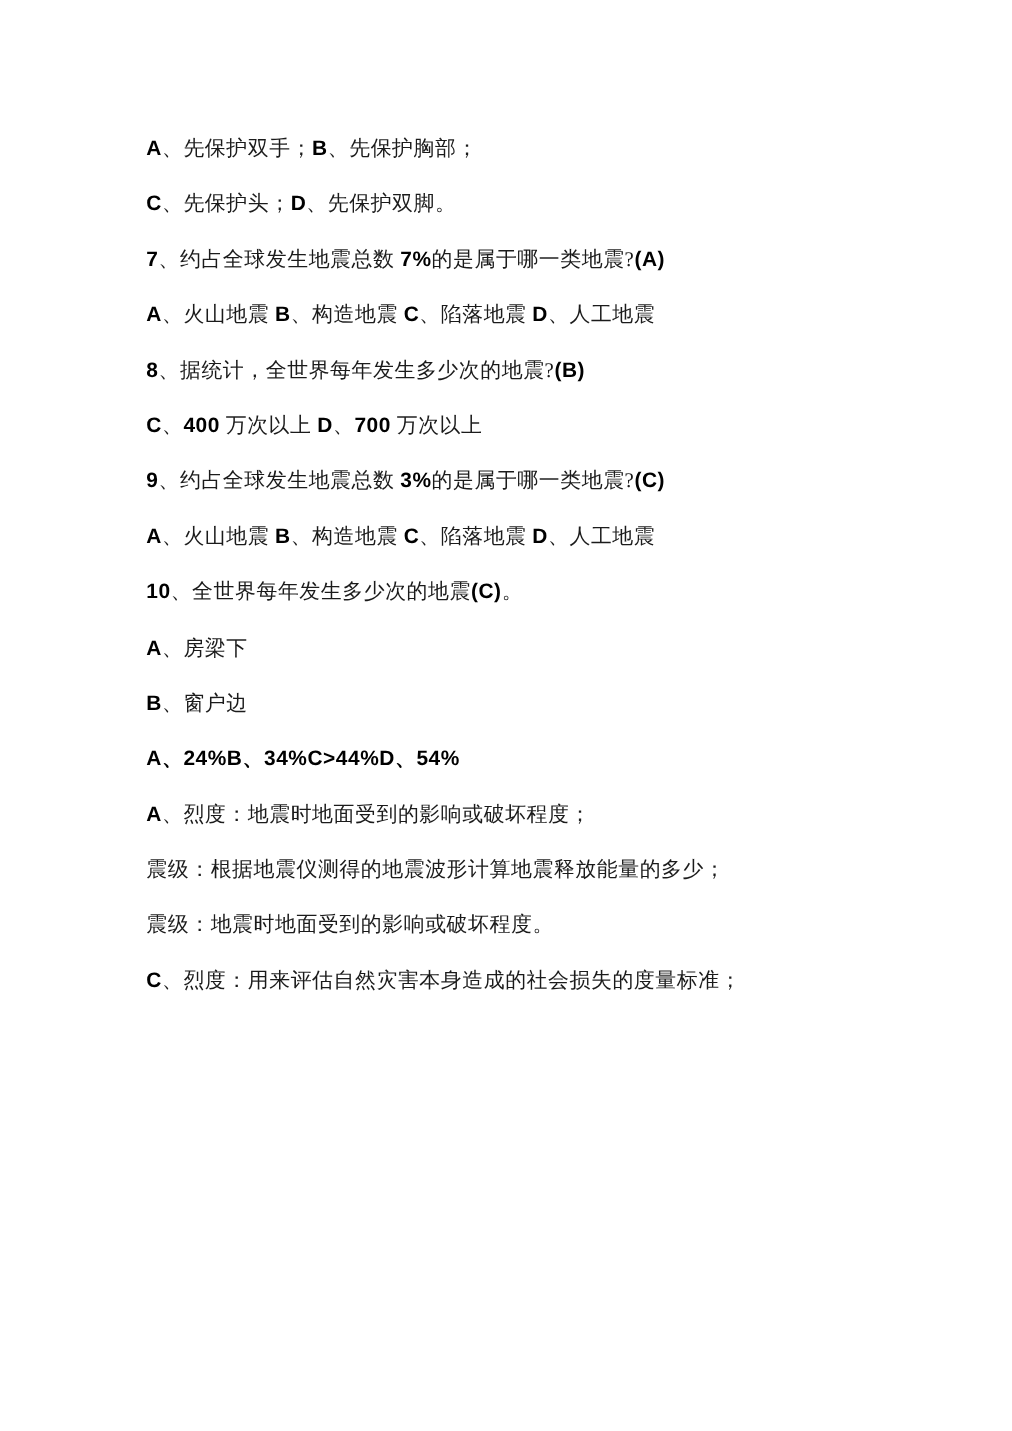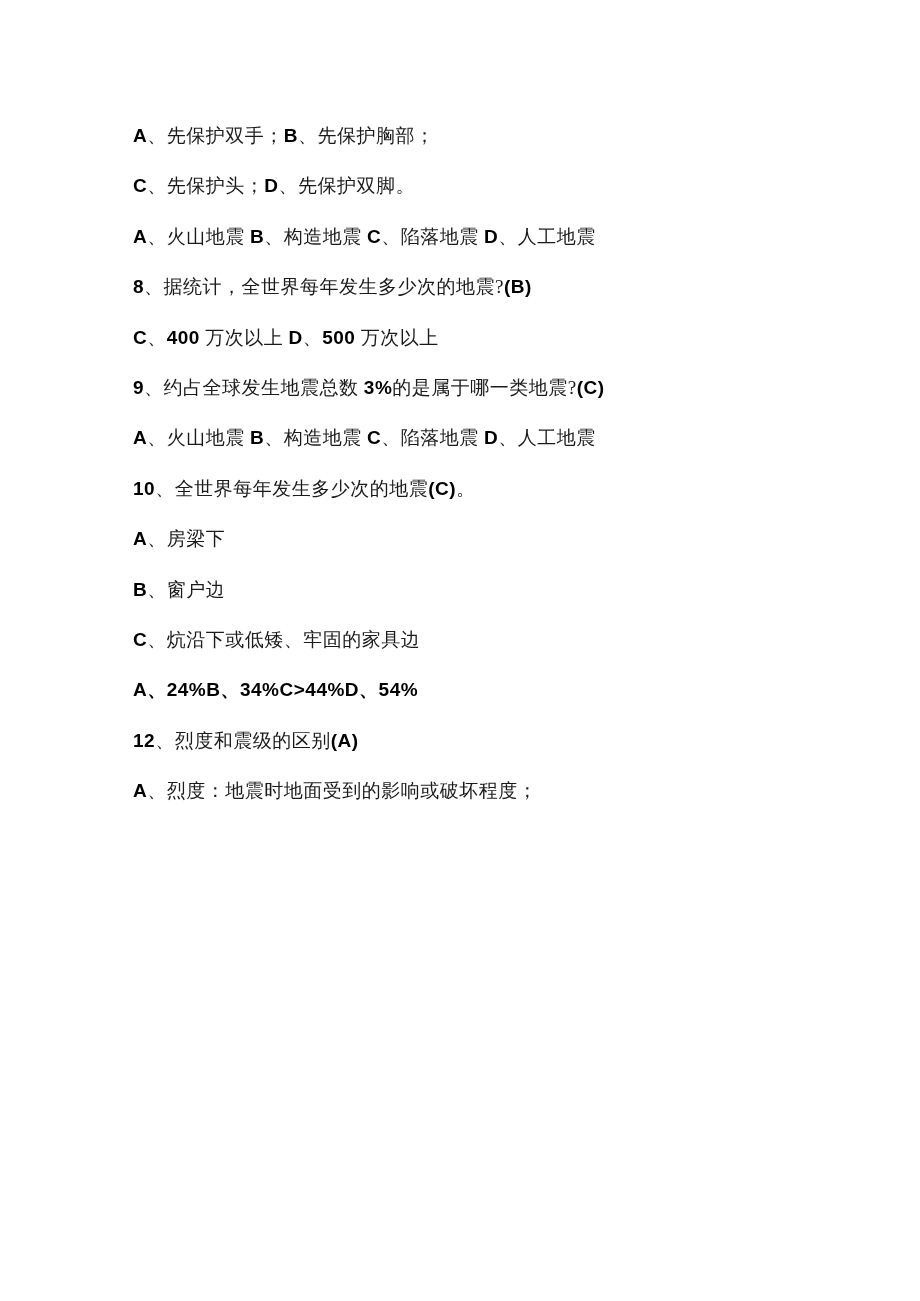--- a/index.html
+++ b/index.html
@@ -40,26 +40,28 @@
     color: #000000;
   }
 </style>
 </head>
 <body>
 
 <div class="doc-page">
   <div>
       <p class="text-line"><span class="seg-bold">A</span><span class="seg-cjk">、先保护双手；</span><span class="seg-bold">B</span><span class="seg-cjk">、先保护胸部；</span></p>
       <p class="text-line"><span class="seg-bold">C</span><span class="seg-cjk">、先保护头；</span><span class="seg-bold">D</span><span class="seg-cjk">、先保护双脚。</span></p>
+      <p class="text-line"><span class="seg-bold">7</span><span class="seg-cjk">、约占全球发生地震总数 </span><span class="seg-bold">7%</span><span class="seg-cjk">的是属于哪一类地震?</span><span class="seg-bold">(A)</span></p>
       <p class="text-line"><span class="seg-bold">A</span><span class="seg-cjk">、火山地震 </span><span class="seg-bold">B</span><span class="seg-cjk">、构造地震 </span><span class="seg-bold">C</span><span class="seg-cjk">、陷落地震 </span><span class="seg-bold">D</span><span class="seg-cjk">、人工地震</span></p>
       <p class="text-line"><span class="seg-bold">8</span><span class="seg-cjk">、据统计，全世界每年发生多少次的地震?</span><span class="seg-bold">(B)</span></p>
-      <p class="text-line"><span class="seg-bold">C</span><span class="seg-cjk">、</span><span class="seg-bold">400</span><span class="seg-cjk"> 万次以上 </span><span class="seg-bold">D</span><span class="seg-cjk">、</span><span class="seg-bold">500</span><span class="seg-cjk"> 万次以上</span></p>
+      <p class="text-line"><span class="seg-bold">C</span><span class="seg-cjk">、</span><span class="seg-bold">400</span><span class="seg-cjk"> 万次以上 </span><span class="seg-bold">D</span><span class="seg-cjk">、</span><span class="seg-bold">700</span><span class="seg-cjk"> 万次以上</span></p>
       <p class="text-line"><span class="seg-bold">9</span><span class="seg-cjk">、约占全球发生地震总数 </span><span class="seg-bold">3%</span><span class="seg-cjk">的是属于哪一类地震?</span><span class="seg-bold">(C)</span></p>
       <p class="text-line"><span class="seg-bold">A</span><span class="seg-cjk">、火山地震 </span><span class="seg-bold">B</span><span class="seg-cjk">、构造地震 </span><span class="seg-bold">C</span><span class="seg-cjk">、陷落地震 </span><span class="seg-bold">D</span><span class="seg-cjk">、人工地震</span></p>
       <p class="text-line"><span class="seg-bold">10</span><span class="seg-cjk">、全世界每年发生多少次的地震</span><span class="seg-bold">(C)</span><span class="seg-cjk">。</span></p>
       <p class="text-line"><span class="seg-bold">A</span><span class="seg-cjk">、房梁下</span></p>
       <p class="text-line"><span class="seg-bold">B</span><span class="seg-cjk">、窗户边</span></p>
-      <p class="text-line"><span class="seg-bold">C</span><span class="seg-cjk">、炕沿下或低矮、牢固的家具边</span></p>
       <p class="text-line"><span class="seg-bold">A、24%B、34%C&gt;44%D、54%</span></p>
-      <p class="text-line"><span class="seg-bold">12</span><span class="seg-cjk">、烈度和震级的区别</span><span class="seg-bold">(A)</span></p>
       <p class="text-line"><span class="seg-bold">A</span><span class="seg-cjk">、烈度：地震时地面受到的影响或破坏程度；</span></p>
+      <p class="text-line"><span class="seg-cjk">震级：根据地震仪测得的地震波形计算地震释放能量的多少；</span></p>
+      <p class="text-line"><span class="seg-cjk">震级：地震时地面受到的影响或破坏程度。</span></p>
+      <p class="text-line"><span class="seg-bold">C</span><span class="seg-cjk">、烈度：用来评估自然灾害本身造成的社会损失的度量标准；</span></p>
     </div>
 </div>
 
 </body></html>

